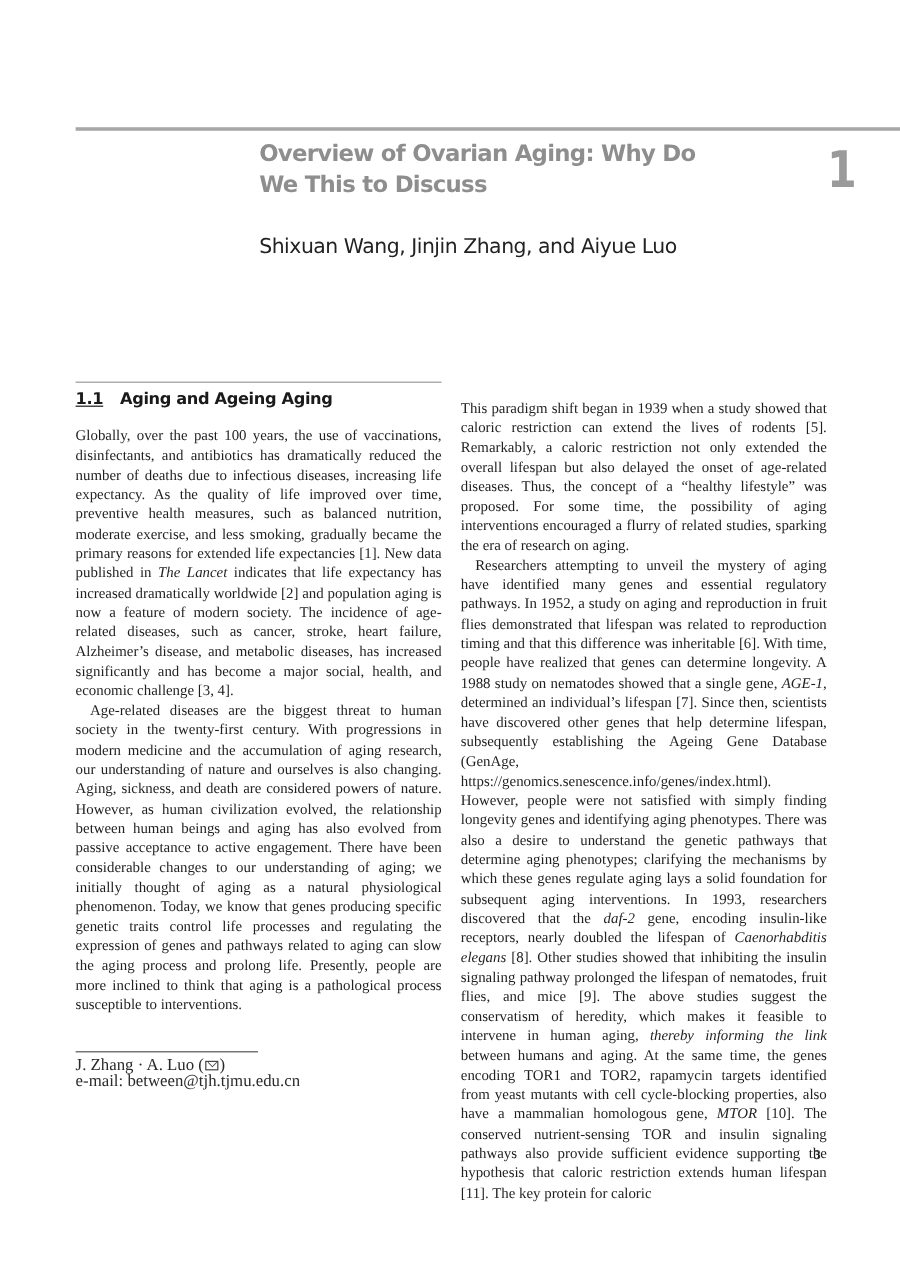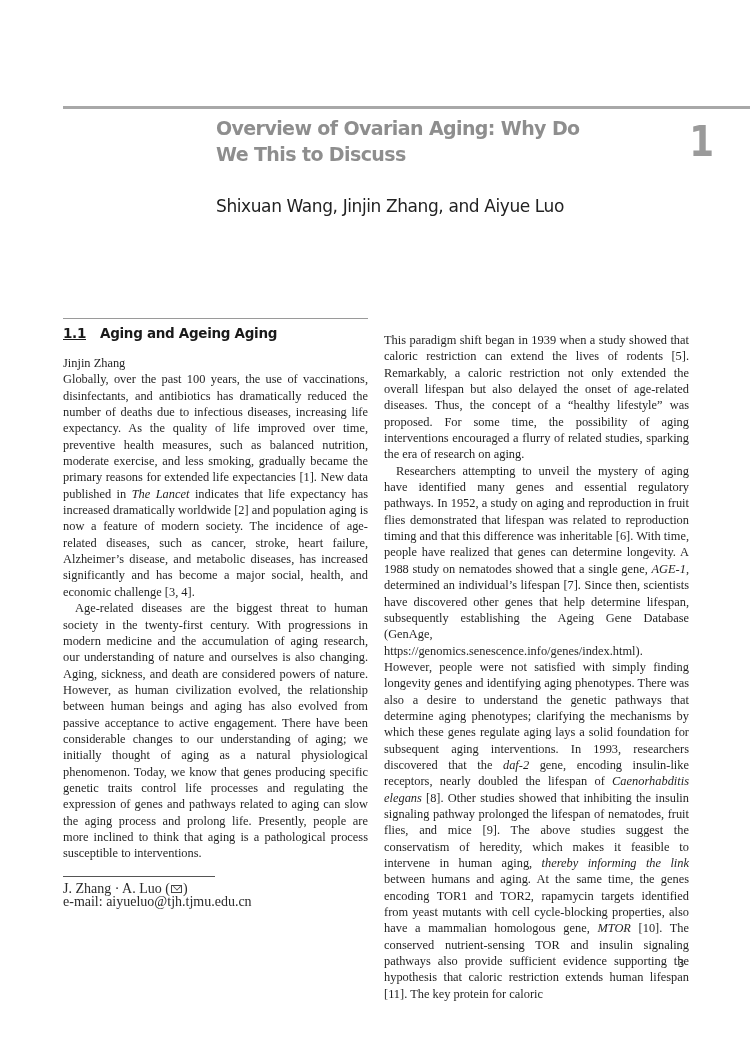--- a/index.html
+++ b/index.html
@@ -40,29 +40,28 @@
 </div>
 <div class="chapter-number">1</div>
 <div class="authors">Shixuan Wang, Jinjin Zhang, and Aiyue Luo</div>
 
 <div class="col left-col">
   <div class="section-rule"></div>
   <div class="section-heading">
     <span class="section-num">1.1</span>
     <span>Aging and Ageing Aging</span>
   </div>
-  <p class="section-author">Jinjin Zhang</p>
   <p><span>Globally, over the past 100 years, the use of vaccinations, disinfectants, and antibiotics has dramatically reduced the number of deaths due to infectious diseases, increasing life expectancy. As the quality of life improved over time, preventive health measures, such as balanced nutrition, moderate exercise, and less smoking, gradually became the primary reasons for extended life expectancies [1]. New data published in </span><i>The Lancet</i><span> indicates that life expectancy has increased dramatically worldwide [2] and population aging is now a feature of modern society. The incidence of age-related diseases, such as cancer, stroke, heart failure, Alzheimer’s disease, and metabolic diseases, has increased significantly and has become a major social, health, and economic challenge [3, 4].</span></p>
   <p class="indent">Age-related diseases are the biggest threat to human society in the twenty-first century. With progressions in modern medicine and the accumulation of aging research, our understanding of nature and ourselves is also changing. Aging, sickness, and death are considered powers of nature. However, as human civilization evolved, the relationship between human beings and aging has also evolved from passive acceptance to active engagement. There have been considerable changes to our understanding of aging; we initially thought of aging as a natural physiological phenomenon. Today, we know that genes producing specific genetic traits control life processes and regulating the expression of genes and pathways related to aging can slow the aging process and prolong life. Presently, people are more inclined to think that aging is a pathological process susceptible to interventions.</p>
 </div>
 
 <div class="col right-col">
   <p>This paradigm shift began in 1939 when a study showed that caloric restriction can extend the lives of rodents [5]. Remarkably, a caloric restriction not only extended the overall lifespan but also delayed the onset of age-related diseases. Thus, the concept of a “healthy lifestyle” was proposed. For some time, the possibility of aging interventions encouraged a flurry of related studies, sparking the era of research on aging.</p>
   <p class="indent"><span>Researchers attempting to unveil the mystery of aging have identified many genes and essential regulatory pathways. In 1952, a study on aging and reproduction in fruit flies demonstrated that lifespan was related to reproduction timing and that this difference was inheritable [6]. With time, people have realized that genes can determine longevity. A 1988 study on nematodes showed that a single gene, </span><i>AGE-1</i><span>, determined an individual’s lifespan [7]. Since then, scientists have discovered other genes that help determine lifespan, subsequently establishing the Ageing Gene Database (GenAge, https://genomics.senescence.info/genes/index.html). However, people were not satisfied with simply finding longevity genes and identifying aging phenotypes. There was also a desire to understand the genetic pathways that determine aging phenotypes; clarifying the mechanisms by which these genes regulate aging lays a solid foundation for subsequent aging interventions. In 1993, researchers discovered that the </span><i>daf-2</i><span> gene, encoding insulin-like receptors, nearly doubled the lifespan of </span><i>Caenorhabditis elegans</i><span> [8]. Other studies showed that inhibiting the insulin signaling pathway prolonged the lifespan of nematodes, fruit flies, and mice [9]. The above studies suggest the conservatism of heredity, which makes it feasible to intervene in human aging, </span><i>thereby informing the link</i><span> between humans and aging. At the same time, the genes encoding TOR1 and TOR2, rapamycin targets identified from yeast mutants with cell cycle-blocking properties, also have a mammalian homologous gene, </span><i>MTOR</i><span> [10]. The conserved nutrient-sensing TOR and insulin signaling pathways also provide sufficient evidence supporting the hypothesis that caloric restriction extends human lifespan [11]. The key protein for caloric</span></p>
 </div>
 
 <div class="footnote">
   <div class="footnote-rule"></div>
   <div><span>J. Zhang · A. Luo</span> (<span class="envelope"></span>)</div>
-  <div>e-mail: aiyueluo@tjh.tjmu.edu.cn</div>
+  <div>e-mail: between@tjh.tjmu.edu.cn</div>
 </div>
 
 <div class="page-number">3</div>
 
 </body></html>

